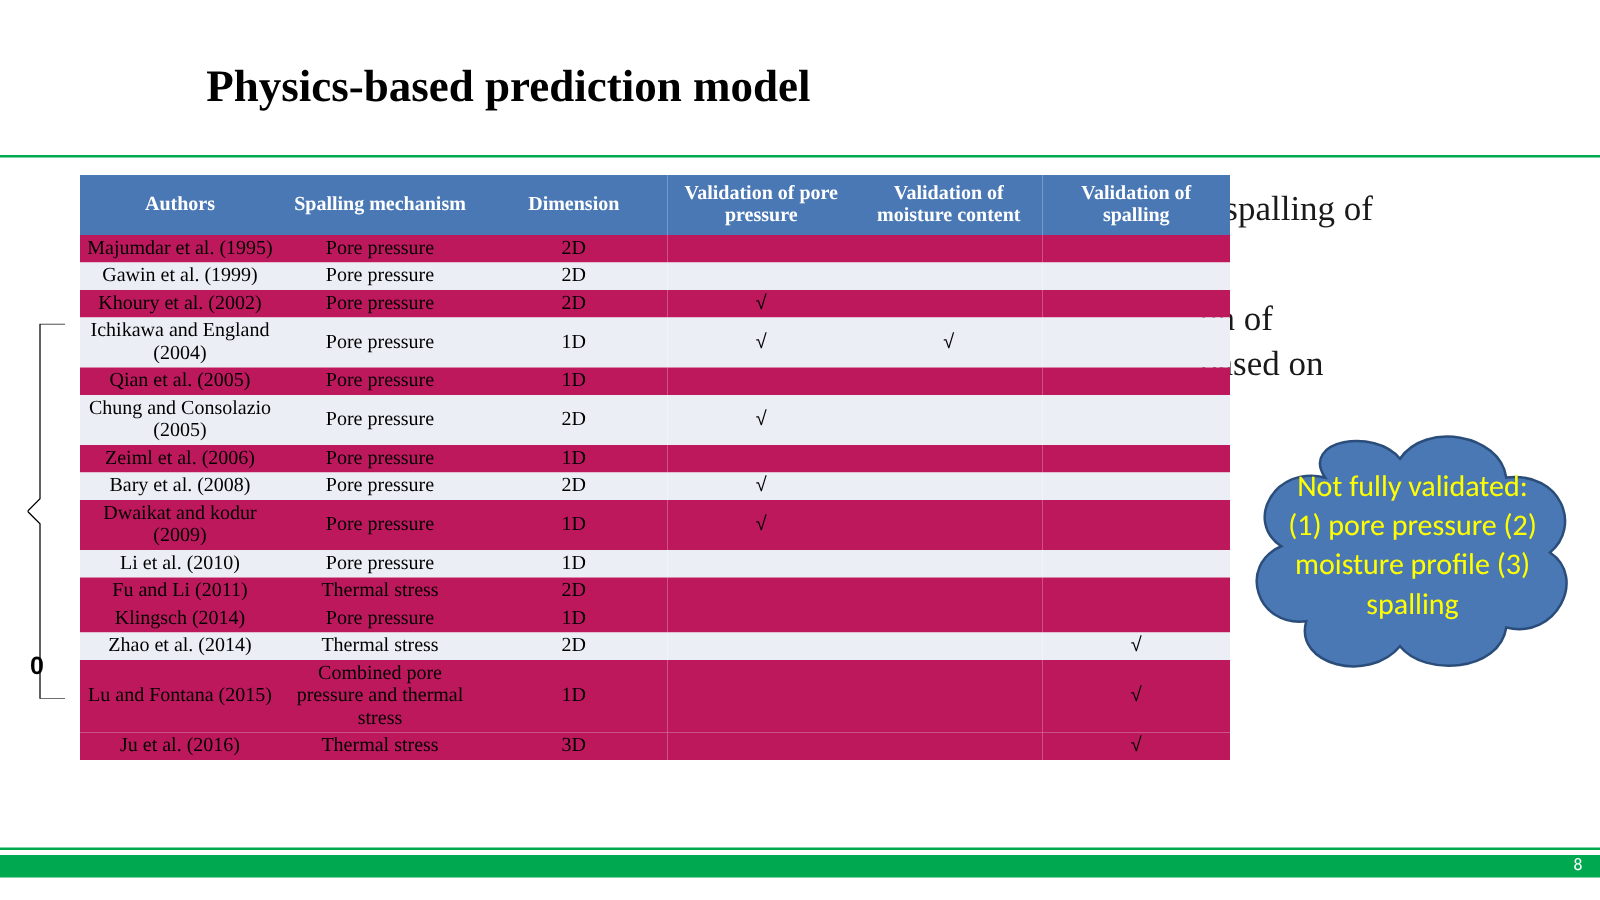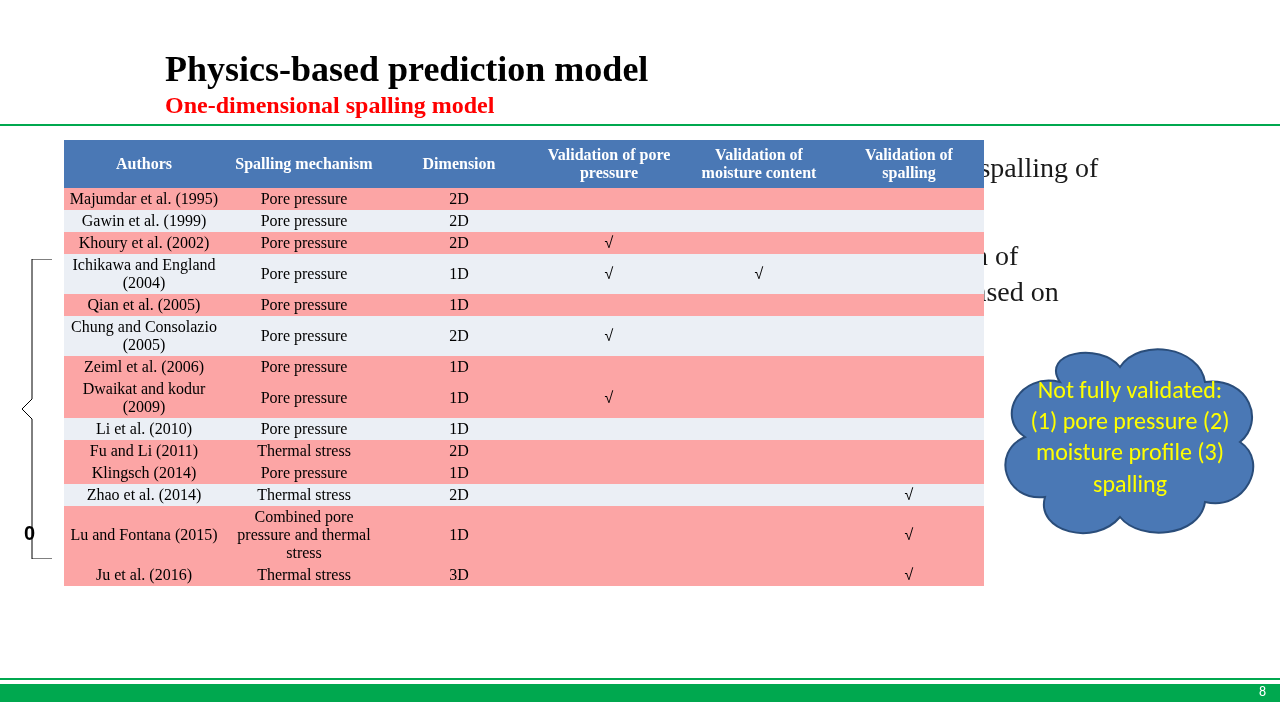--- a/index.html
+++ b/index.html
@@ -9,21 +9,21 @@
   .subtitle { position: absolute; top: 92px; left: 165px; font-size: 24px; font-weight: bold; color: #ff0000; }
   .rule { position: absolute; top: 124px; left: 0; width: 1280px; height: 2px; background: #00a84f; }
   .bg-text { position: absolute; left: 960px; font-size: 28px; color: #1a1a1a; white-space: pre; }
   .bg-text.t1 { top: 152px; }
   .bg-text.t2 { top: 240px; }
   .bg-text.t3 { top: 276px; }
   .table-wrap { position: absolute; top: 140px; left: 64px; width: 920px; }
   table { border-collapse: collapse; width: 100%; font-size: 16px; }
   th { background: #4a78b5; color: #fff; font-weight: bold; text-align: center; padding: 6px 4px; vertical-align: middle; font-family: "Times New Roman", serif; }
   td { text-align: center; padding: 2px 4px; vertical-align: middle; color: #000; font-family: "Times New Roman", serif; }
-  tr.odd td { background: #fca5a5; }
+  tr.odd td { background: #be185d; }
   tr.even td { background: #ebeff5; text-align: center; }
   .col-auth { width: 160px; }
   .col-mech { width: 160px; }
   .col-dim  { width: 150px; text-align: center; }
   .col-v1   { width: 150px; }
   .col-v2   { width: 150px; }
   .col-v3   { width: 150px; }
   .check { font-family: Arial, sans-serif; font-size: 16px; }
   .bracket { position: absolute; top: 259px; left: 22px; width: 30px; height: 300px; }
   .bracket svg { width: 100%; height: 100%; }
@@ -34,21 +34,20 @@
   .footer { position: absolute; bottom: 18px; left: 0; width: 1280px; height: 18px; background: #00a84f; }
   .footer-thin { position: absolute; bottom: 40px; left: 0; width: 1280px; height: 2px; background: #00a84f; }
   .pagenum { position: absolute; bottom: 20px; right: 14px; color: #fff; font-size: 14px; font-family: Calibri, Arial, sans-serif; }
 </style>
 </head>
 <body>
 
 <div class="slide">
 
   <div class="title">Physics-based prediction model</div>
-  <div class="subtitle">One-dimensional spalling model</div>
   <div class="rule"></div>
 
   <div class="bg-text t1">e spalling of</div>
   <div class="bg-text t2">on of</div>
   <div class="bg-text t3">based on</div>
 
   <div class="table-wrap">
     <table>
       <thead>
         <tr>
@@ -107,20 +106,28 @@
             <td>2D</td>
             <td class="check">√</td>
             <td class="check"></td>
             <td class="check"></td>
           </tr>
           <tr class="odd">
             <td>Zeiml  et al. (2006)</td>
             <td>Pore pressure</td>
             <td>1D</td>
             <td class="check"></td>
+            <td class="check"></td>
+            <td class="check"></td>
+          </tr>
+          <tr class="even">
+            <td>Bary  et al. (2008)</td>
+            <td>Pore pressure</td>
+            <td>2D</td>
+            <td class="check">√</td>
             <td class="check"></td>
             <td class="check"></td>
           </tr>
           <tr class="odd">
             <td>Dwaikat and kodur (2009)</td>
             <td>Pore pressure</td>
             <td>1D</td>
             <td class="check">√</td>
             <td class="check"></td>
             <td class="check"></td>

